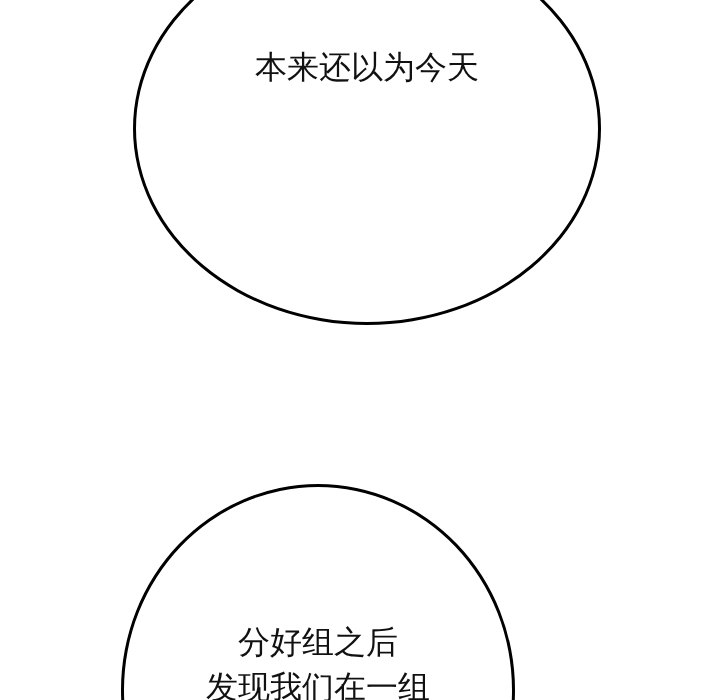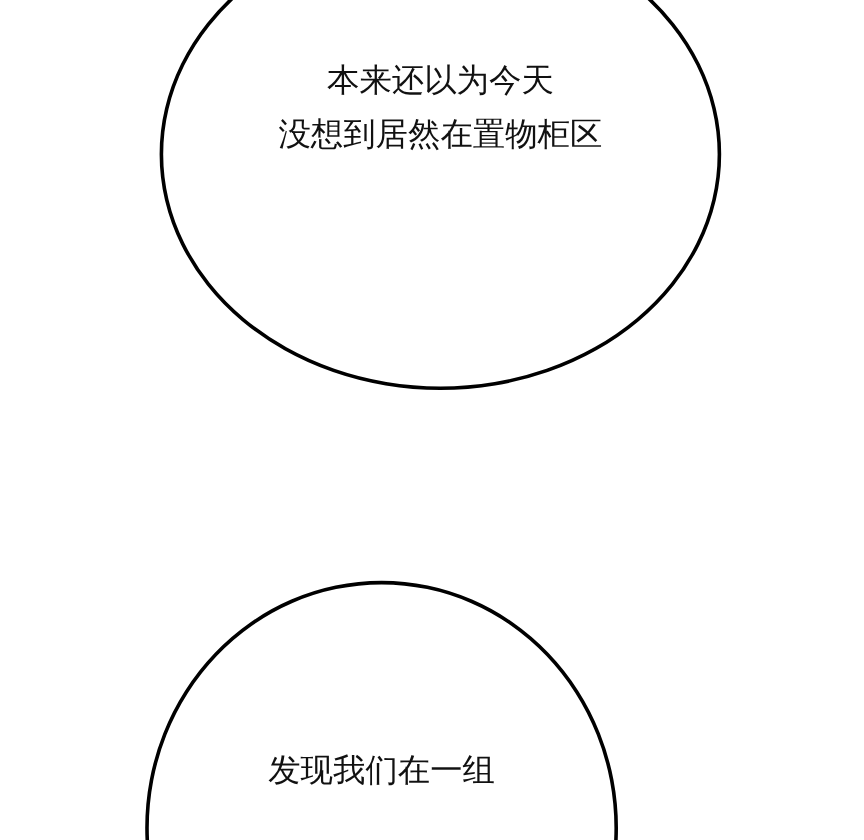--- a/index.html
+++ b/index.html
@@ -32,35 +32,35 @@
       top: 484px;
       width: 394px;
       height: 412px;
     }
     .bubble-text {
       position: absolute;
       left: 0;
       right: 0;
       text-align: center;
       color: #111111;
-      font-size: 27px;
+      font-size: 32px;
       line-height: 45px;
       letter-spacing: 0px;
     }
     #bubble-1 .bubble-text { top: 110px; }
     #bubble-2 .bubble-text { top: 133px; }
     .line { display: block; white-space: nowrap; }
   </style>
 </head>
 <body>
 
 <div class="bubble" id="bubble-1">
   <div class="bubble-text">
     <span class="line">本来还以为今天</span>
-    <span class="line">没想到居然在置物柜区</span>
   </div>
 </div>
 
 <div class="bubble" id="bubble-2">
   <div class="bubble-text">
+    <span class="line">分好组之后</span>
     <span class="line">发现我们在一组</span>
   </div>
 </div>
 
 </body></html>

